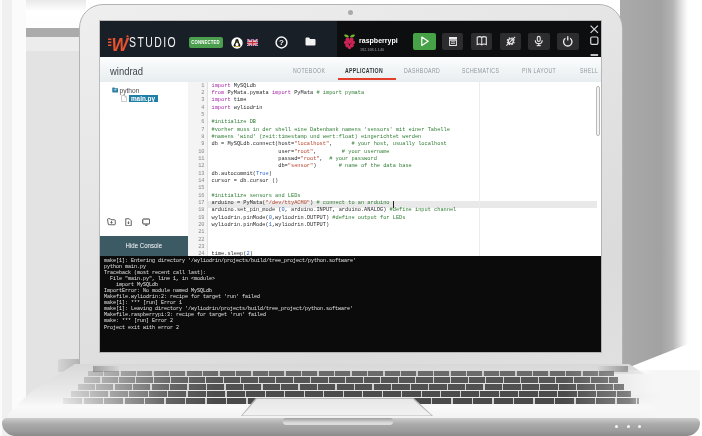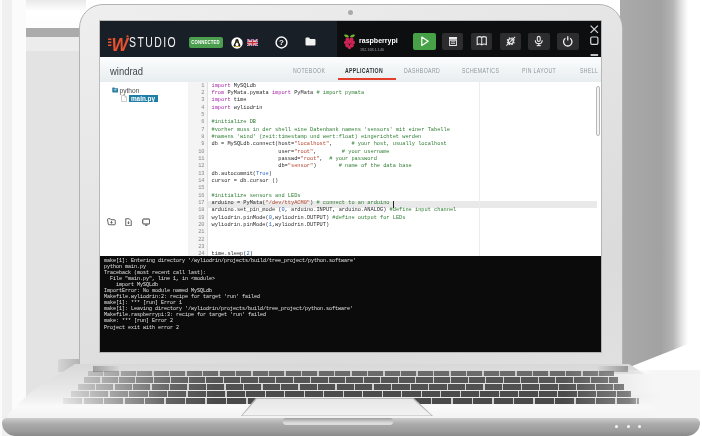--- a/index.html
+++ b/index.html
@@ -192,20 +192,22 @@
   </svg>
   <svg class="abs" style="left:24.5px;top:196.5px;" width="7" height="8.5" viewBox="0 0 14 17">
     <path d="M1.5 1.5 h7 l4 4 v10 h-11 Z" fill="none" stroke="#3c3c3c" stroke-width="1.6"></path>
     <path d="M7 6.5 v5 M5 9.3 l2 2.3 2-2.3" fill="none" stroke="#3c3c3c" stroke-width="1.4"></path>
   </svg>
   <svg class="abs" style="left:41.5px;top:197px;" width="8.5" height="8" viewBox="0 0 17 16">
     <rect x="1.5" y="2" width="14" height="10" rx="1.5" fill="none" stroke="#3c3c3c" stroke-width="2"></rect>
     <path d="M6 14.5 h5" stroke="#3c3c3c" stroke-width="1.8"></path>
   </svg>
 
+  <div class="abs" style="left:0;top:215px;width:88px;height:20px;background:#3b5a64;color:#fff;
+       font-size:7.6px;text-align:center;line-height:20px;"><span style="display:inline-block;transform:scaleX(.8);">Hide Console</span></div>
 
   <div class="abs" style="left:88px;top:61px;width:19.5px;height:174px;background:#f4f4f4;border-right:1px solid #e2e2e2;box-sizing:border-box;"></div>
 
   <div class="abs" style="left:107.5px;top:179.8px;width:389px;height:7.3px;background:#e9e9e9;"></div>
 
   <div class="abs" style="left:378.7px;top:61px;width:1px;height:174px;background:#ececec;"></div>
 
   <pre class="abs" style="left:88px;top:61.8px;width:16.5px;margin:0;font-family:'Liberation Mono',monospace;
        font-size:5.3px;line-height:7.333px;color:#8a8a8a;text-align:right;">1
 2

